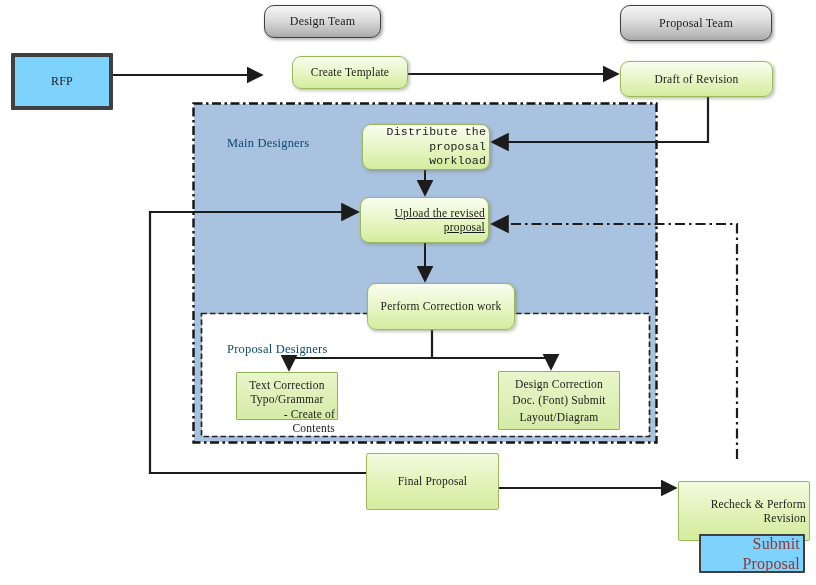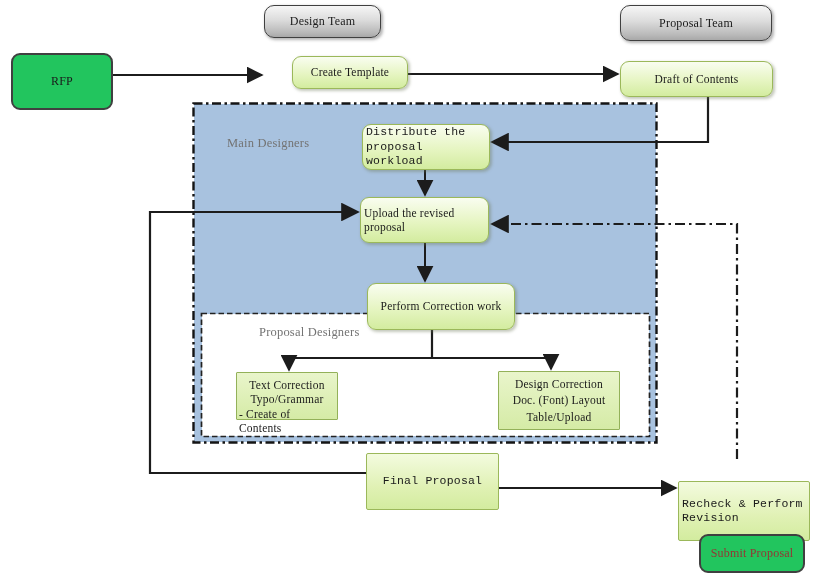--- a/index.html
+++ b/index.html
@@ -5,62 +5,62 @@
   html,body{margin:0;padding:0;background:#fff;}
   .canvas{
     position:relative;width:816px;height:585px;background:#ffffff;
     font-family:"Liberation Serif","DejaVu Serif",serif;
     color:#1a1a1a;overflow:hidden;
   }
   .region-fill{position:absolute;z-index:1;}
   #region-blue{left:194px;top:104px;width:462px;height:338px;background:#a8c2df;}
   #region-white{left:202px;top:314px;width:447px;height:122px;background:#ffffff;z-index:2;}
   .region-label{
-    position:absolute;z-index:6;font-size:12.5px;letter-spacing:.2px;color:#737373;
+    position:absolute;z-index:6;font-size:12.5px;letter-spacing:.2px;color:#0c4a6e;
   }
   #lbl-main{left:227px;top:136px;}
-  #lbl-prop{left:227px;top:325px;margin-left:32px;}
+  #lbl-prop{left:227px;top:342px;}
   #connector-layer{position:absolute;left:0;top:0;z-index:5;pointer-events:none;}
   .node{
     position:absolute;z-index:10;box-sizing:border-box;
     display:flex;align-items:center;justify-content:center;
-    text-align:left;font-size:11.5px;line-height:1.25;letter-spacing:.2px;
+    text-align:right;font-size:11.5px;line-height:1.25;letter-spacing:.2px;
     padding:2px 3px;
   }
   .gray{
     background:linear-gradient(to bottom,#f6f6f6 0%,#dcdcdc 45%,#b9b9b9 85%,#a8a8a8 100%);
     border:1.7px solid #404040;border-radius:10px;
     box-shadow:1.5px 1.5px 3px rgba(90,90,90,.45);
     font-size:12px;
   }
   .rgreen{
     background:linear-gradient(to bottom,#f9fdf0 0%,#e6f5c2 55%,#d3ec9f 100%);
     border:1.6px solid #9bb85a;border-radius:9px;
     box-shadow:1.5px 1.5px 3px rgba(110,120,90,.40);
   }
   .sgreen{
     background:linear-gradient(to bottom,#f3fbdf 0%,#e0f1b4 60%,#d3ec9f 100%);
-    border:1.5px solid #9bb85a;border-radius:2px;font-family:Liberation Mono, monospace;
+    border:1.5px solid #9bb85a;border-radius:2px;
   }
   .sub{
     background:linear-gradient(to bottom,#e9f5cb 0%,#d5ebA6 100%);
     background:linear-gradient(to bottom,#e9f5cb 0%,#d5eba6 100%);
     border:1px solid #93b159;border-radius:1px;
     flex-direction:column;justify-content:space-between;
     padding:5px 2px;
   }
-  .whitebox{background:#22c55e;border:2px solid #404040;border-radius:9px;}
-  #n-submit{border-width:2.4px;color:#943634;font-size:12px;}
+  .whitebox{background:#7dd3fc;border:4px solid #404040;border-radius:1px;}
+  #n-submit{border-width:2.4px;color:#943634;font-size:16px;}
   #n-design-team{left:264px;top:5px;width:117px;height:33px;}
   #n-proposal-team{left:620px;top:5px;width:152px;height:36px;}
   #n-rfp{left:11px;top:53px;width:102px;height:57px;font-size:12px;}
   #n-create-template{left:264px;top:56px;width:116px;height:33px;margin-left:28px;}
   #n-draft{left:620px;top:61px;width:153px;height:36px;}
   #n-distribute{left:362px;top:124px;width:128px;height:46px;font-family:Liberation Mono, monospace;}
-  #n-upload{left:360px;top:197px;width:129px;height:46px;}
+  #n-upload{left:360px;top:197px;width:129px;height:46px;text-decoration:underline;}
   #n-perform{left:367px;top:283px;width:148px;height:47px;}
   #n-text-corr{left:236px;top:372px;width:102px;height:48px;}
   #n-design-corr{left:498px;top:371px;width:122px;height:59px;}
   #n-final{left:366px;top:453px;width:133px;height:57px;}
   #n-recheck{left:678px;top:459px;width:132px;height:60px;margin-top:22px;}
   #n-submit{left:699px;top:534px;width:106px;height:39px;}
 </style>
 </head>
 <body>
 
@@ -106,21 +106,21 @@
 
   <div class="node whitebox" id="n-rfp">
     <span>RFP</span>
   </div>
 
   <div class="node rgreen" id="n-create-template">
     <span>Create Template</span>
   </div>
 
   <div class="node rgreen" id="n-draft">
-    <span>Draft of Contents</span>
+    <span>Draft of Revision</span>
   </div>
 
   <div class="node rgreen" id="n-distribute">
     <span>Distribute the proposal workload</span>
   </div>
 
   <div class="node rgreen" id="n-upload">
     <span>Upload the revised proposal</span>
   </div>
 
@@ -129,22 +129,22 @@
   </div>
 
   <div class="node sub" id="n-text-corr">
     <span>Text Correction</span>
     <span>Typo/Grammar</span>
     <span>- Create of Contents</span>
   </div>
 
   <div class="node sub" id="n-design-corr">
     <span>Design Correction</span>
-    <span>Doc. (Font) Layout</span>
-    <span>Table/Upload</span>
+    <span>Doc. (Font) Submit</span>
+    <span>Layout/Diagram</span>
   </div>
 
   <div class="node sgreen" id="n-final">
     <span>Final Proposal</span>
   </div>
 
   <div class="node sgreen" id="n-recheck">
     <span>Recheck &amp; Perform Revision</span>
   </div>
 

